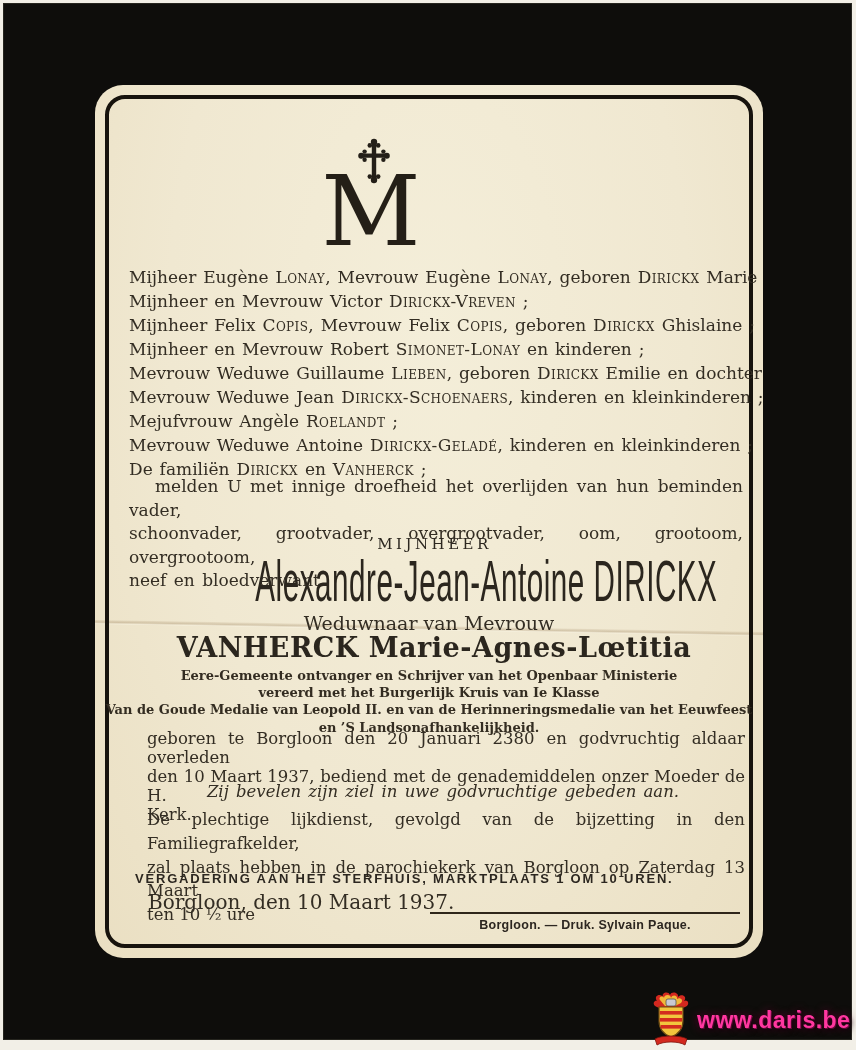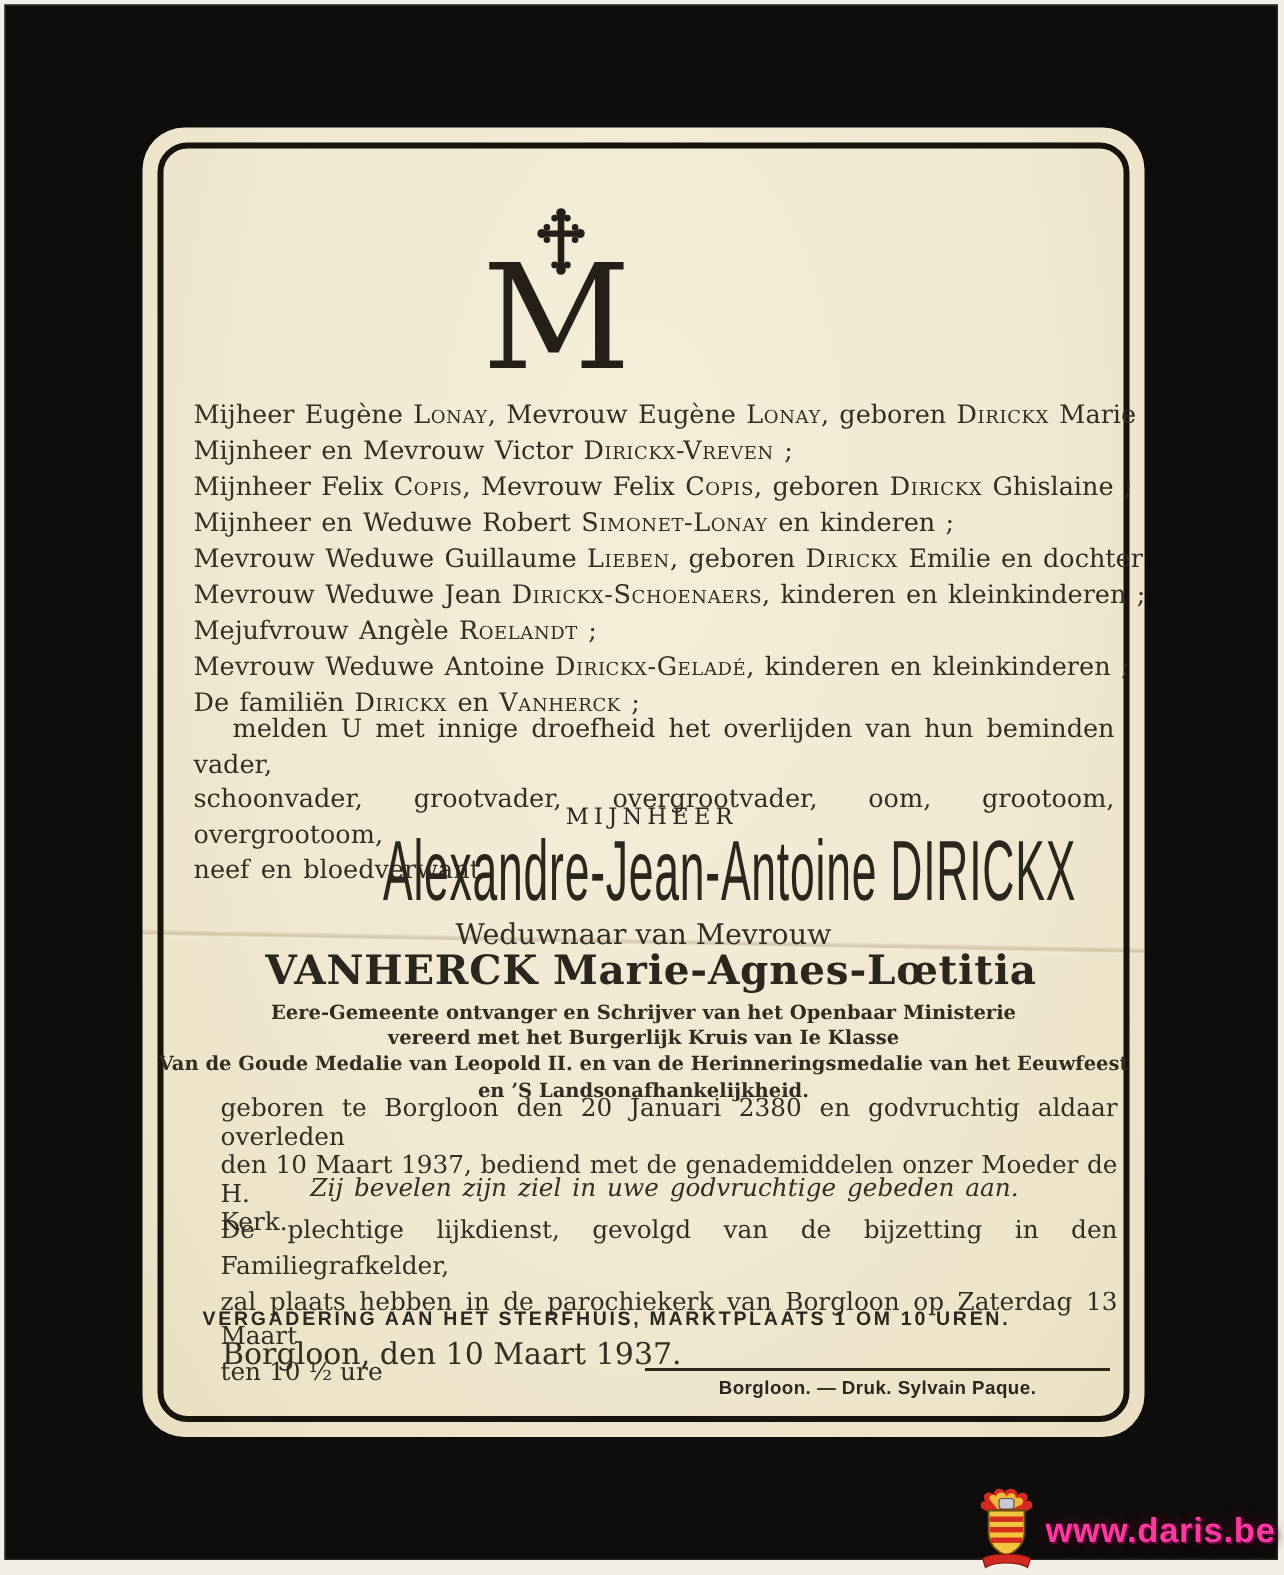--- a/index.html
+++ b/index.html
@@ -105,21 +105,21 @@
             <circle cx="23.2" cy="39.6" r="2.3"></circle>
         </g>
       </svg>
       <div class="m-letter">M</div>
     </div>
 
     <div class="family-list">
         <div class="fam-line"><span>Mijheer Eugène </span><span class="sc">Lonay</span><span>, Mevrouw Eugène </span><span class="sc">Lonay</span><span>, geboren </span><span class="sc">Dirickx</span><span> Marie ;</span></div>
         <div class="fam-line"><span>Mijnheer en Mevrouw Victor </span><span class="sc">Dirickx-Vreven</span><span> ;</span></div>
         <div class="fam-line"><span>Mijnheer Felix </span><span class="sc">Copis</span><span>, Mevrouw Felix </span><span class="sc">Copis</span><span>, geboren </span><span class="sc">Dirickx</span><span> Ghislaine ;</span></div>
-        <div class="fam-line"><span>Mijnheer en Weduwe Robert </span><span class="sc">Simonet-Lonay</span><span> en kinderen ;</span></div>
+        <div class="fam-line"><span>Mijnheer en Mevrouw Robert </span><span class="sc">Simonet-Lonay</span><span> en kinderen ;</span></div>
         <div class="fam-line"><span>Mevrouw Weduwe Guillaume </span><span class="sc">Lieben</span><span>, geboren </span><span class="sc">Dirickx</span><span> Emilie en dochter ;</span></div>
         <div class="fam-line"><span>Mevrouw Weduwe Jean </span><span class="sc">Dirickx-Schoenaers</span><span>, kinderen en kleinkinderen ;</span></div>
         <div class="fam-line"><span>Mejufvrouw Angèle </span><span class="sc">Roelandt</span><span> ;</span></div>
         <div class="fam-line"><span>Mevrouw Weduwe Antoine </span><span class="sc">Dirickx-Geladé</span><span>, kinderen en kleinkinderen ;</span></div>
         <div class="fam-line"><span>De familiën </span><span class="sc">Dirickx</span><span> en </span><span class="sc">Vanherck</span><span> ;</span></div>
       </div>
 
     <div class="announcement">
         <div class="tline">melden U met innige droefheid het overlijden van hun beminden vader,</div>
         <div class="tline">schoonvader, grootvader, overgrootvader, oom, grootoom, overgrootoom,</div>

